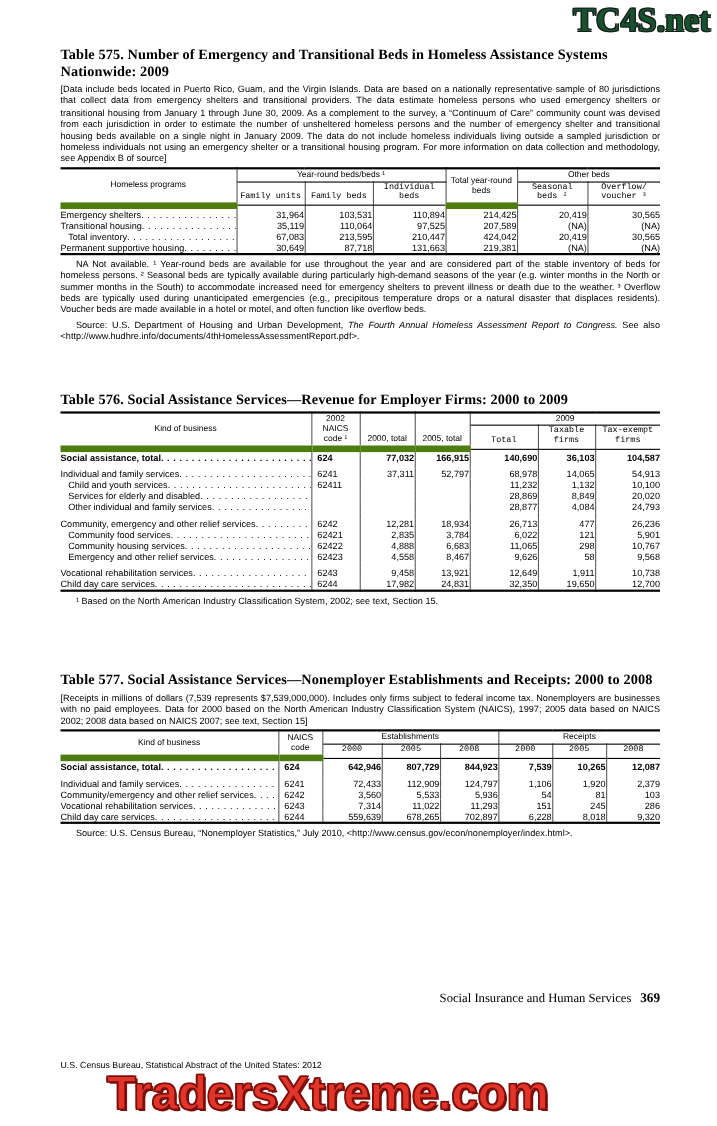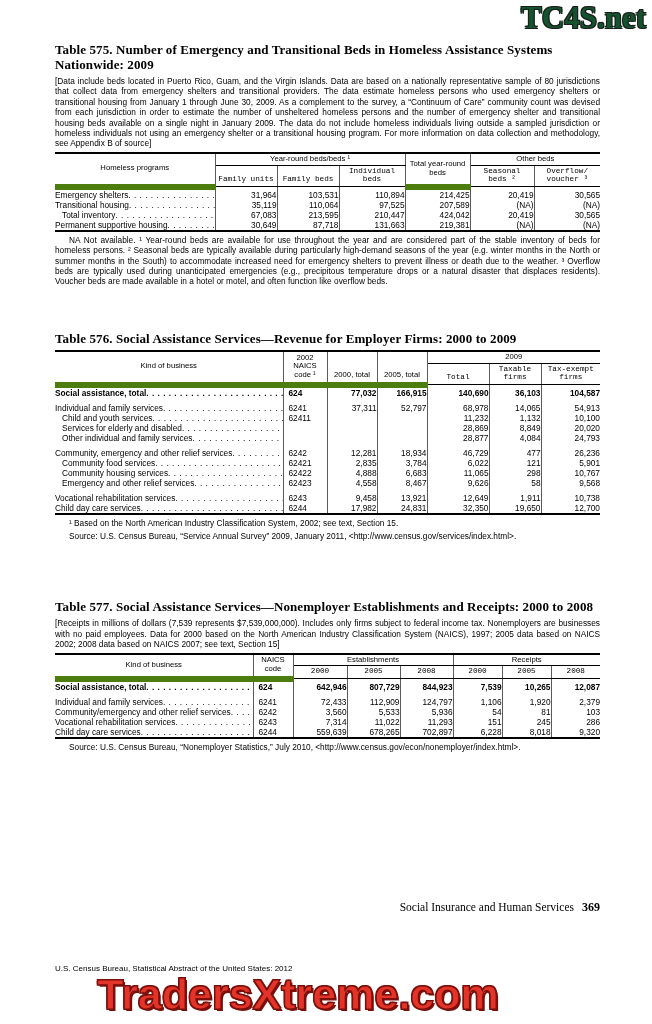--- a/index.html
+++ b/index.html
@@ -180,20 +180,21 @@
             <td class="num">30,649</td>
             <td class="num">87,718</td>
             <td class="num">131,663</td>
             <td class="num">219,381</td>
             <td class="num">(NA)</td>
             <td class="num">(NA)</td>
           </tr>
         </tbody>
     </table>
     <p class="fnote">NA Not available. ¹ Year-round beds are available for use throughout the year and are considered part of the stable inventory of beds for homeless persons. ² Seasonal beds are typically available during particularly high-demand seasons of the year (e.g. winter months in the North or summer months in the South) to accommodate increased need for emergency shelters to prevent illness or death due to the weather. ³ Overflow beds are typically used during unanticipated emergencies (e.g., precipitous temperature drops or a natural disaster that displaces residents). Voucher beds are made available in a hotel or motel, and often function like overflow beds.</p>
+    <p class="fnote"><span>Source: U.S. Department of Housing and Urban Development, </span><i>The Fourth Annual Homeless Assessment Report to Congress.</i><span> See also &lt;http://www.hudhre.info/documents/4thHomelessAssessmentReport.pdf&gt;.</span></p>
   </section>
 
   <section class="s576">
     <h2 class="ttitle">Table 576. Social Assistance Services—Revenue for Employer Firms: 2000 to 2009</h2>
     <table class="dtable t576">
       <colgroup>
         <col style="width:228px">
           <col style="width:44px">
           <col style="width:50px">
           <col style="width:50px">
@@ -307,21 +308,21 @@
           <tr>
             <td class="stub">
               <div class="lw">
                 <span class="lbl">Community, emergency and other relief services</span>
                 <span class="dots"></span>
               </div>
             </td>
             <td class="num">6242</td>
             <td class="num">12,281</td>
             <td class="num">18,934</td>
-            <td class="num">46,729</td>
+            <td class="num">26,713</td>
             <td class="num">477</td>
             <td class="num">26,236</td>
           </tr>
           <tr>
             <td class="stub">
               <div class="lw ind">
                 <span class="lbl">Community food services</span>
                 <span class="dots"></span>
               </div>
             </td>
@@ -393,21 +394,20 @@
             <td class="num">6244</td>
             <td class="num">17,982</td>
             <td class="num">24,831</td>
             <td class="num">32,350</td>
             <td class="num">19,650</td>
             <td class="num">12,700</td>
           </tr>
         </tbody>
     </table>
     <p class="fnote">¹ Based on the North American Industry Classification System, 2002; see text, Section 15.</p>
-    <p class="fnote">Source: U.S. Census Bureau, “Service Annual Survey” 2009, January 2011, &lt;http://www.census.gov/services/index.html&gt;.</p>
   </section>
 
   <section class="s577">
     <h2 class="ttitle">Table 577. Social Assistance Services—Nonemployer Establishments and Receipts: 2000 to 2008</h2>
     <p class="bnote">[Receipts in millions of dollars (7,539 represents $7,539,000,000). Includes only firms subject to federal income tax. Nonemployers are businesses with no paid employees. Data for 2000 based on the North American Industry Classification System (NAICS), 1997; 2005 data based on NAICS 2002; 2008 data based on NAICS 2007; see text, Section 15]</p>
     <table class="dtable t577">
       <colgroup>
         <col style="width:198px">
           <col style="width:40px">
           <col style="width:54px">

